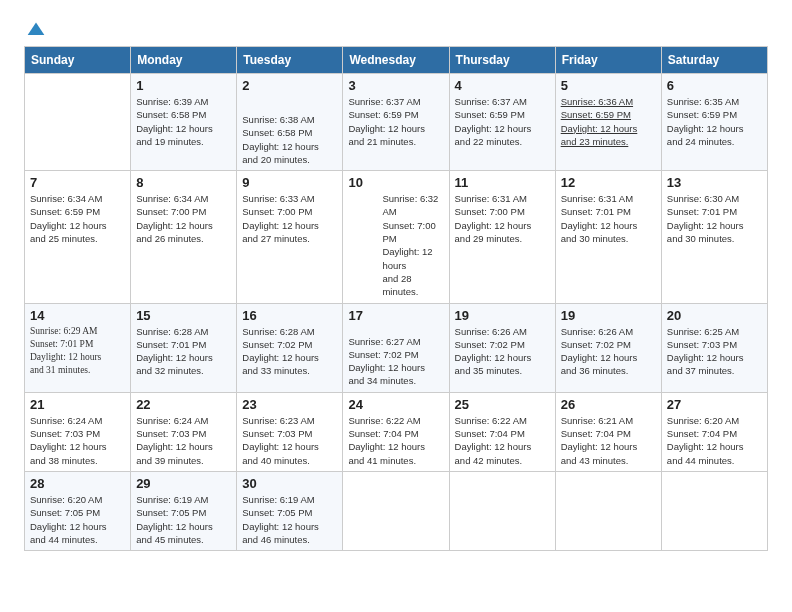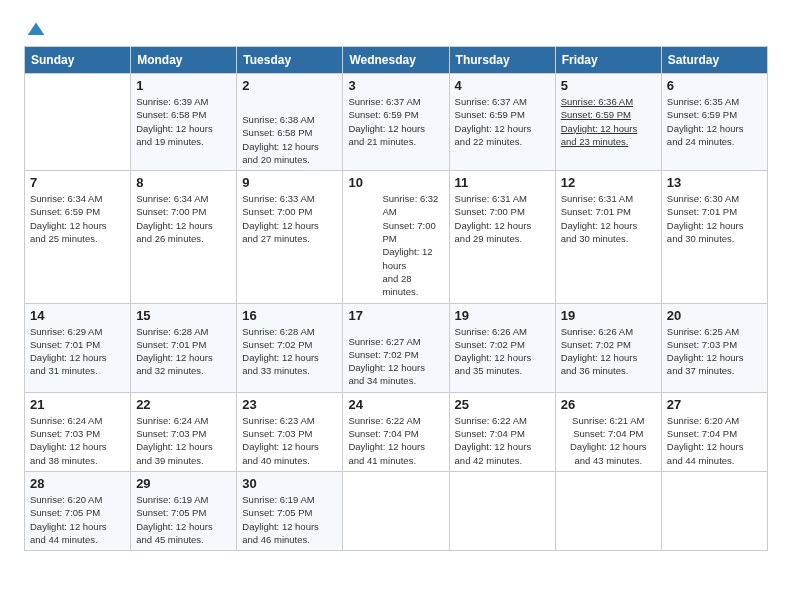--- a/index.html
+++ b/index.html
@@ -211,21 +211,21 @@
           <span class="day-num">13</span>
           <div class="cell-info" style="white-space: pre-line;">Sunrise: 6:30 AM
 Sunset: 7:01 PM
 Daylight: 12 hours
 and 30 minutes.</div>
         </td>
       </tr>
       <tr>
         <td>
           <span class="day-num">14</span>
-          <div class="cell-info" style="white-space: pre-line;">Sunrise: 6:29 AM
+          <div class="cell-info" style="white-space: pre-line; font-family: Liberation Serif, serif;">Sunrise: 6:29 AM
 Sunset: 7:01 PM
 Daylight: 12 hours
 and 31 minutes.</div>
         </td>
         <td>
           <span class="day-num">15</span>
           <div class="cell-info" style="white-space: pre-line;">Sunrise: 6:28 AM
 Sunset: 7:01 PM
 Daylight: 12 hours
 and 32 minutes.</div>
@@ -297,21 +297,21 @@
         </td>
         <td>
           <span class="day-num">25</span>
           <div class="cell-info" style="white-space: pre-line;">Sunrise: 6:22 AM
 Sunset: 7:04 PM
 Daylight: 12 hours
 and 42 minutes.</div>
         </td>
         <td>
           <span class="day-num">26</span>
-          <div class="cell-info" style="white-space: pre-line; text-align: center;">Sunrise: 6:21 AM
+          <div class="cell-info" style="white-space: pre-line;">Sunrise: 6:21 AM
 Sunset: 7:04 PM
 Daylight: 12 hours
 and 43 minutes.</div>
         </td>
         <td>
           <span class="day-num">27</span>
           <div class="cell-info" style="white-space: pre-line;">Sunrise: 6:20 AM
 Sunset: 7:04 PM
 Daylight: 12 hours
 and 44 minutes.</div>

